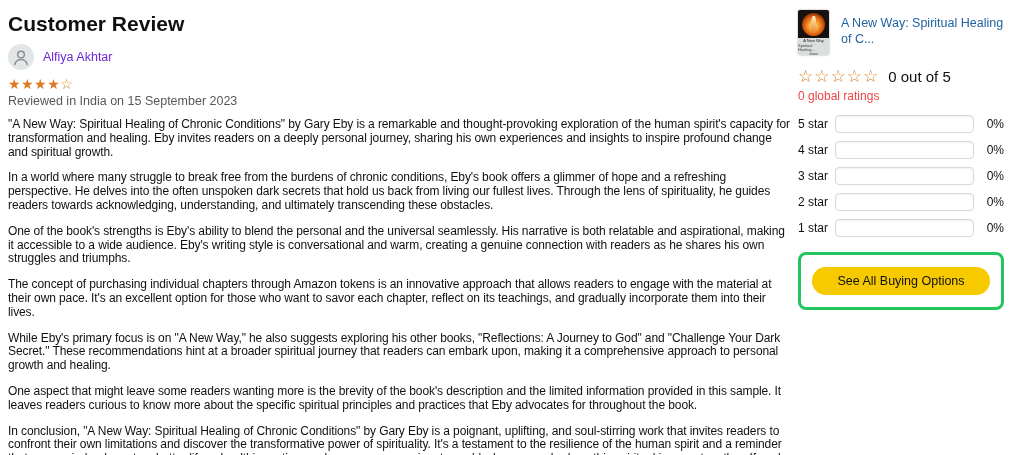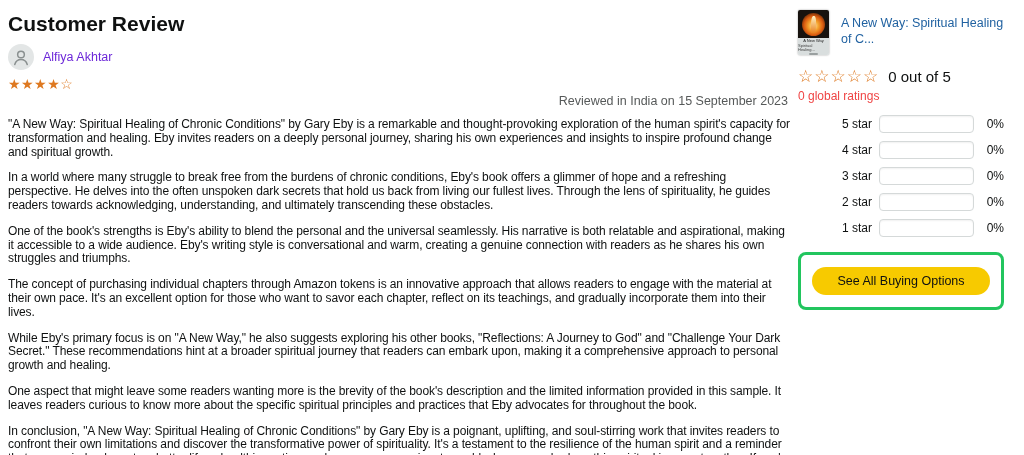--- a/index.html
+++ b/index.html
@@ -19,21 +19,21 @@
   .profile-row { display: flex; align-items: center; gap: 9px; margin: 6px 0 7px 0; cursor: pointer; }
   .avatar {
     width: 26px; height: 26px; border-radius: 50%;
     background: #E3E6E6; display: flex; align-items: center; justify-content: center;
     overflow: hidden;
   }
   .reviewer-name { font-size: 12.5px; color: #6d28d9; }
   .rating-row { display: flex; align-items: center; gap: 7px; margin: 2px 0 1px 0; }
   .stars { font-size: 14px; color: #DE7921; letter-spacing: 0.5px; line-height: 1; }
   .review-title { font-size: 12.5px; font-weight: 700; color: #0F1111; }
-  .review-meta { font-size: 12.5px; color: #565959; margin: 3px 0 10px 0; text-align: right; }
+  .review-meta { font-size: 12.5px; color: #565959; margin: 3px 0 10px 0; }
   .review-body p {
     font-size: 12px; line-height: 13.8px; letter-spacing: -0.1px;
     margin: 0 0 12px 0; color: #0F1111; width: 784px;
   }
 
   
   .product-col { width: 214px; padding: 10px 6px 0 2px; }
   .product-title { font-size: 14.5px; font-weight: 700; margin: 0 0 10px 0; }
   .product-row { display: flex; align-items: flex-start; gap: 12px; }
   .book-cover {
@@ -62,21 +62,21 @@
   .product-link {
     font-size: 12.5px; color: #2162A1; text-decoration: none; cursor: pointer;
     margin-top: 6px; display: inline-block; line-height: 1.25;
   }
   .product-rating-row { display: flex; align-items: center; gap: 9px; margin: 13px 0 4px 0; }
   .product-stars { font-size: 17px; color: #DE7921; letter-spacing: 1px; line-height: 1; }
   .rating-summary { font-size: 15px; font-weight: 500; color: #0F1111; }
   .global-ratings { font-size: 12px; color: #ef4444; margin: 0 0 12px 0; }
 
   .histogram { display: flex; flex-direction: column; gap: 8px; }
-  .hist-row { display: flex; align-items: center; gap: 4px; cursor: pointer; margin-left: 44px; }
+  .hist-row { display: flex; align-items: center; gap: 4px; cursor: pointer; }
   .hist-label { font-size: 12px; color: #0F1111; width: 33px; flex: 0 0 auto; }
   .hist-bar {
     flex: 1 1 auto; height: 18px; background: #ffffff;
     border: 1px solid #D5D9D9; border-radius: 4px;
     box-shadow: inset 0 1px 2px rgba(15,17,17,.06);
   }
   .hist-pct { font-size: 12px; color: #0F1111; width: 26px; text-align: right; flex: 0 0 auto; }
 
   .buy-card {
     margin-top: 15px; border: 3px solid #22c55e; border-radius: 8px; padding: 12px 11px;

